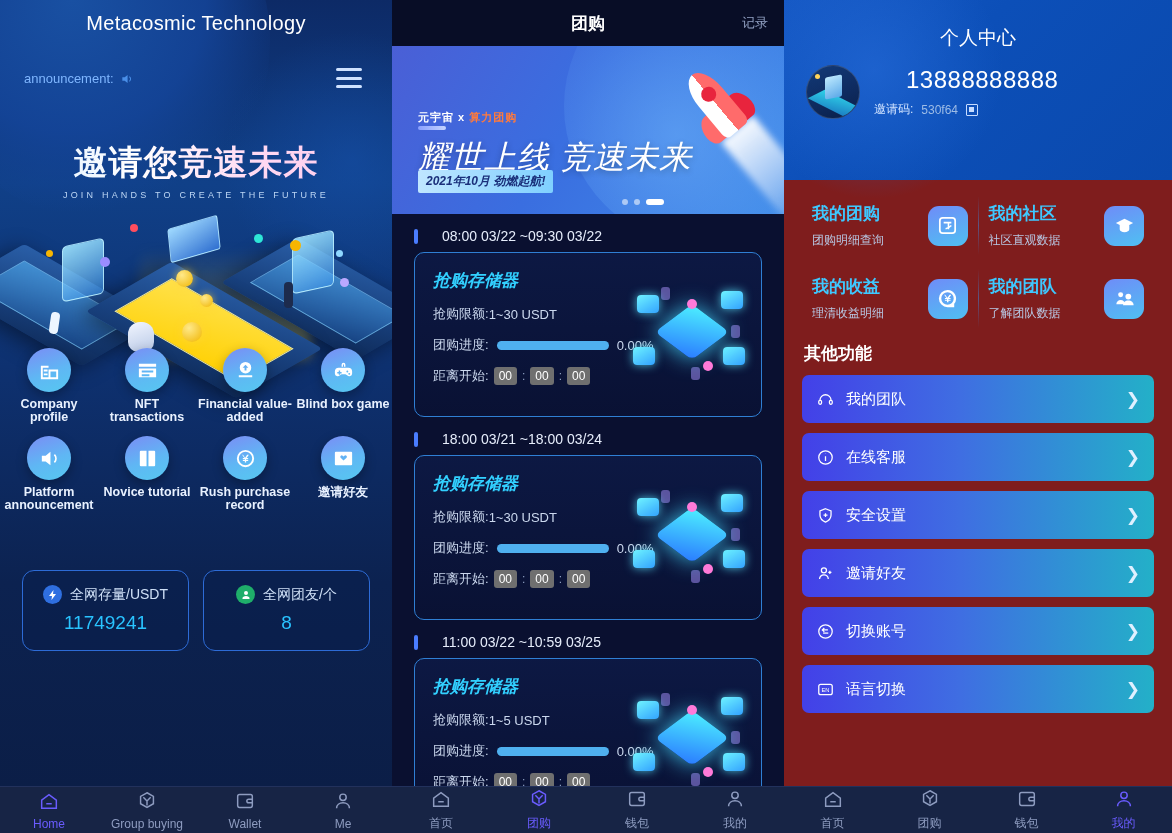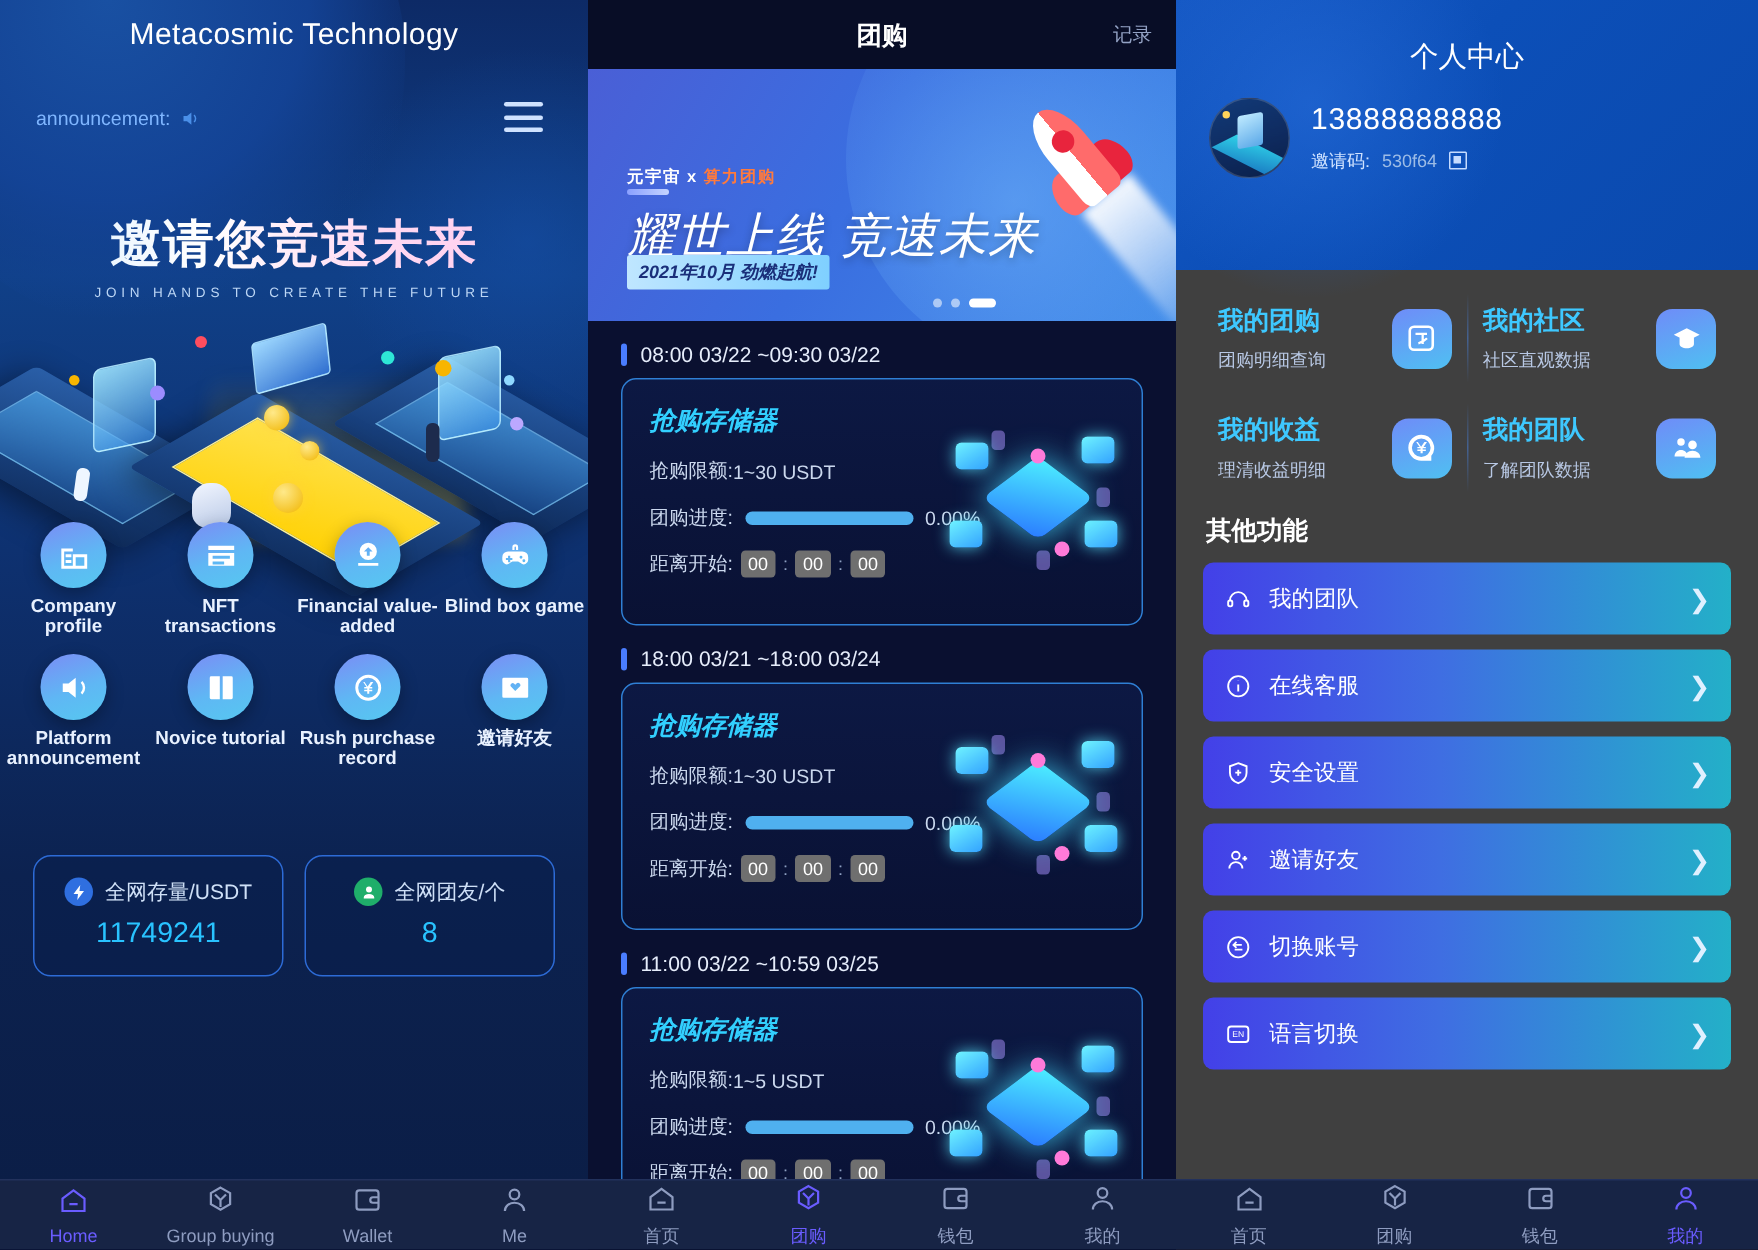--- a/index.html
+++ b/index.html
@@ -175,21 +175,21 @@
   .rk-finr { position: absolute; left: 52px; top: 44px; width: 20px; height: 30px; background: #e8243d;
     border-radius: 0 60% 40% 0; }
   .rk-trail { position: absolute; left: 22px; top: 74px; width: 42px; height: 120px;
     background: linear-gradient(180deg, rgba(255,255,255,.95), rgba(255,255,255,0)); filter: blur(3px); }
   .b-dots { position: absolute; right: 120px; bottom: 9px; display: flex; gap: 6px; align-items: center; }
   .b-dots i { width: 6px; height: 6px; border-radius: 50%; background: rgba(255,255,255,.55); display: block; }
   .b-dots i.on { width: 18px; border-radius: 3px; background: #fff; }
 
   .m-scroll { position: absolute; top: 214px; left: 0; right: 0; bottom: 47px; overflow: hidden; }
   .slot { padding: 0 22px; }
-  .slot-time { display: flex; align-items: center; gap: 9px; padding: 14px 0 8px; }
+  .slot-time { display: flex; align-items: center; gap: 24px; padding: 14px 0 8px; }
   .slot-bar { width: 4px; height: 15px; background: #4a7dff; border-radius: 2px; }
   .slot-time span { color: #e6edfb; font-size: 14px; }
   .card {
     position: relative; border: 1px solid #2f7fd4; border-radius: 10px; padding: 16px 18px 18px;
     background: linear-gradient(180deg, rgba(14,30,80,.6), rgba(9,18,54,.6));
     overflow: hidden;
   }
   .card-title { color: #32d0ff; font-size: 17px; font-weight: 800; font-style: italic; margin-bottom: 13px; }
   .card-line { color: #cbd8ee; font-size: 13px; margin-bottom: 13px; display: flex; align-items: center; }
   .prog-wrap { display: flex; align-items: center; gap: 8px; }
@@ -208,42 +208,42 @@
   .art-node { position: absolute; width: 22px; height: 18px; border-radius: 4px;
     background: linear-gradient(150deg, #6ff3ff, #33a2ff); box-shadow: 0 0 10px rgba(90,230,255,.8); }
   .an1 { left: 6px; top: 14px; } .an2 { left: 90px; top: 10px; }
   .an3 { left: 2px; top: 66px; } .an4 { left: 92px; top: 66px; }
   .art-pink { position: absolute; width: 10px; height: 10px; border-radius: 50%; background: #ff7ad9; filter: blur(.5px); }
   .ap1 { left: 56px; top: 18px; } .ap2 { left: 72px; top: 80px; }
   .art-purple { position: absolute; width: 9px; height: 13px; border-radius: 3px; background: #6b5fb0; opacity: .85; }
   .au1 { left: 30px; top: 6px; } .au2 { left: 60px; top: 86px; } .au3 { left: 100px; top: 44px; }
 
   
-  .panel-right { position: relative; width: 388px; height: 833px; background: #404040; overflow: hidden; }
+  .panel-right { position: relative; width: 388px; height: 833px; background: #7f1d1d; overflow: hidden; }
   .r-top {
     height: 180px; background: linear-gradient(135deg, #1558c4 0%, #0c4fb8 40%, #0a49ad 100%);
     position: relative;
   }
   .r-top::after {
     content:""; position:absolute; left:-40px; top:-60px; width: 260px; height: 260px; border-radius:50%;
     background: radial-gradient(circle at 50% 50%, rgba(40,110,220,.55), rgba(40,110,220,0) 70%);
   }
   .r-title { position: relative; z-index: 2; text-align: center; color: #fff; font-size: 19px; padding-top: 25px; }
   .r-user { position: relative; z-index: 2; display: flex; align-items: center; gap: 14px; padding: 14px 0 0 22px; }
   .avatar {
     width: 54px; height: 54px; border-radius: 50%; overflow: hidden; flex: none;
     background: linear-gradient(160deg, #123a78 0%, #0e2a5e 60%, #0a1f48 100%);
     position: relative; border: 1px solid rgba(255,255,255,.15);
   }
   .avatar .av-screen { position: absolute; left: 18px; top: 10px; width: 17px; height: 22px;
     background: linear-gradient(160deg,#bfeaff,#5aa8e8); transform: skewY(-10deg); border-radius: 2px; }
   .avatar .av-floor { position: absolute; left: 8px; top: 28px; width: 38px; height: 18px;
     background: linear-gradient(160deg,#2fd2e8,#1b7fc4); transform: rotate(45deg) skew(-18deg,-18deg); }
   .avatar .av-sun { position: absolute; left: 8px; top: 8px; width: 5px; height: 5px; border-radius:50%; background:#ffd45a; }
-  .uname { color: #fff; font-size: 20px; letter-spacing: .5px; }
+  .uname { color: #fff; font-size: 24px; letter-spacing: .5px; margin-left: 32px; }
   .ucode { color: #cfe2ff; font-size: 12px; margin-top: 7px; display: flex; align-items: center; gap: 8px; }
   .ucode .val { color: #9dbce6; }
   .copy-ico { width: 12px; height: 12px; border: 1px solid #c6dcff; border-radius: 1px; position: relative; display:inline-block; cursor:pointer; }
   .copy-ico::after { content:""; position:absolute; left: 2px; top: 2px; right: 3px; bottom: 3px; background: #c6dcff; }
 
   .r-grid { display: grid; grid-template-columns: 1fr 1px 1fr; padding: 16px 18px 6px; row-gap: 14px; }
   .r-cell { display: flex; align-items: center; justify-content: space-between; padding: 6px 10px; cursor: pointer; }
   .rc-t { color: #3ec8ff; font-size: 17px; font-weight: 700; }
   .rc-s { color: #b8c8e4; font-size: 12px; margin-top: 7px; }
   .rc-ico { width: 40px; height: 40px; border-radius: 11px; flex: none;

